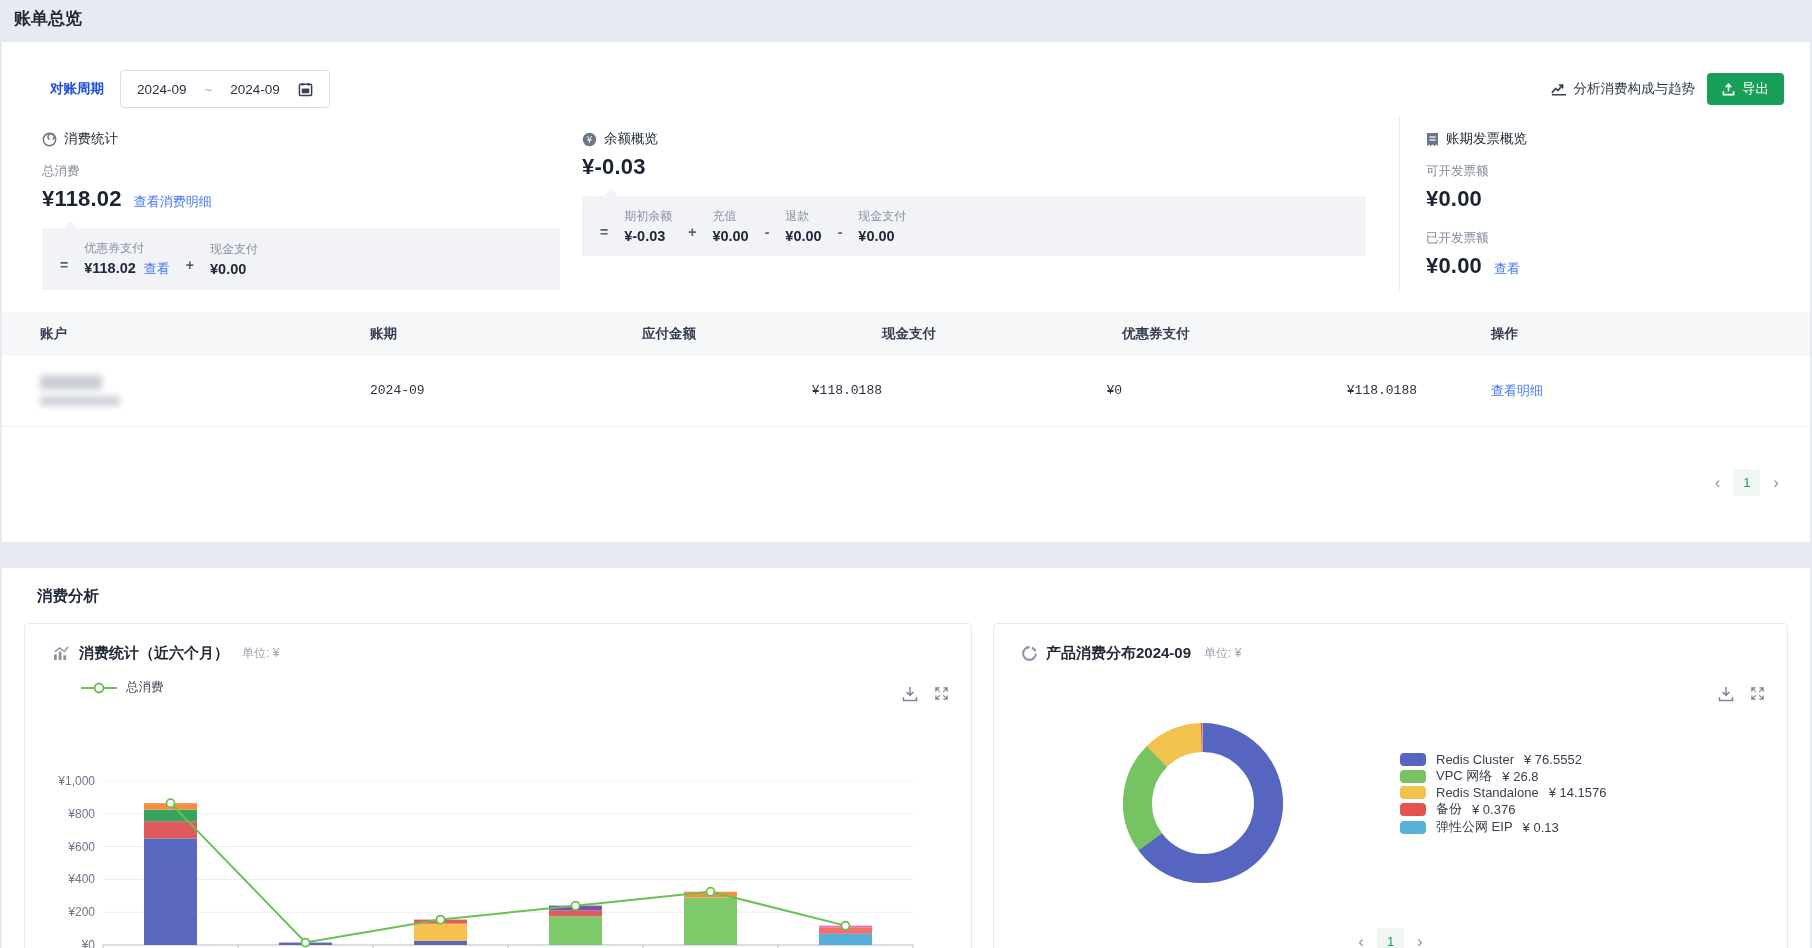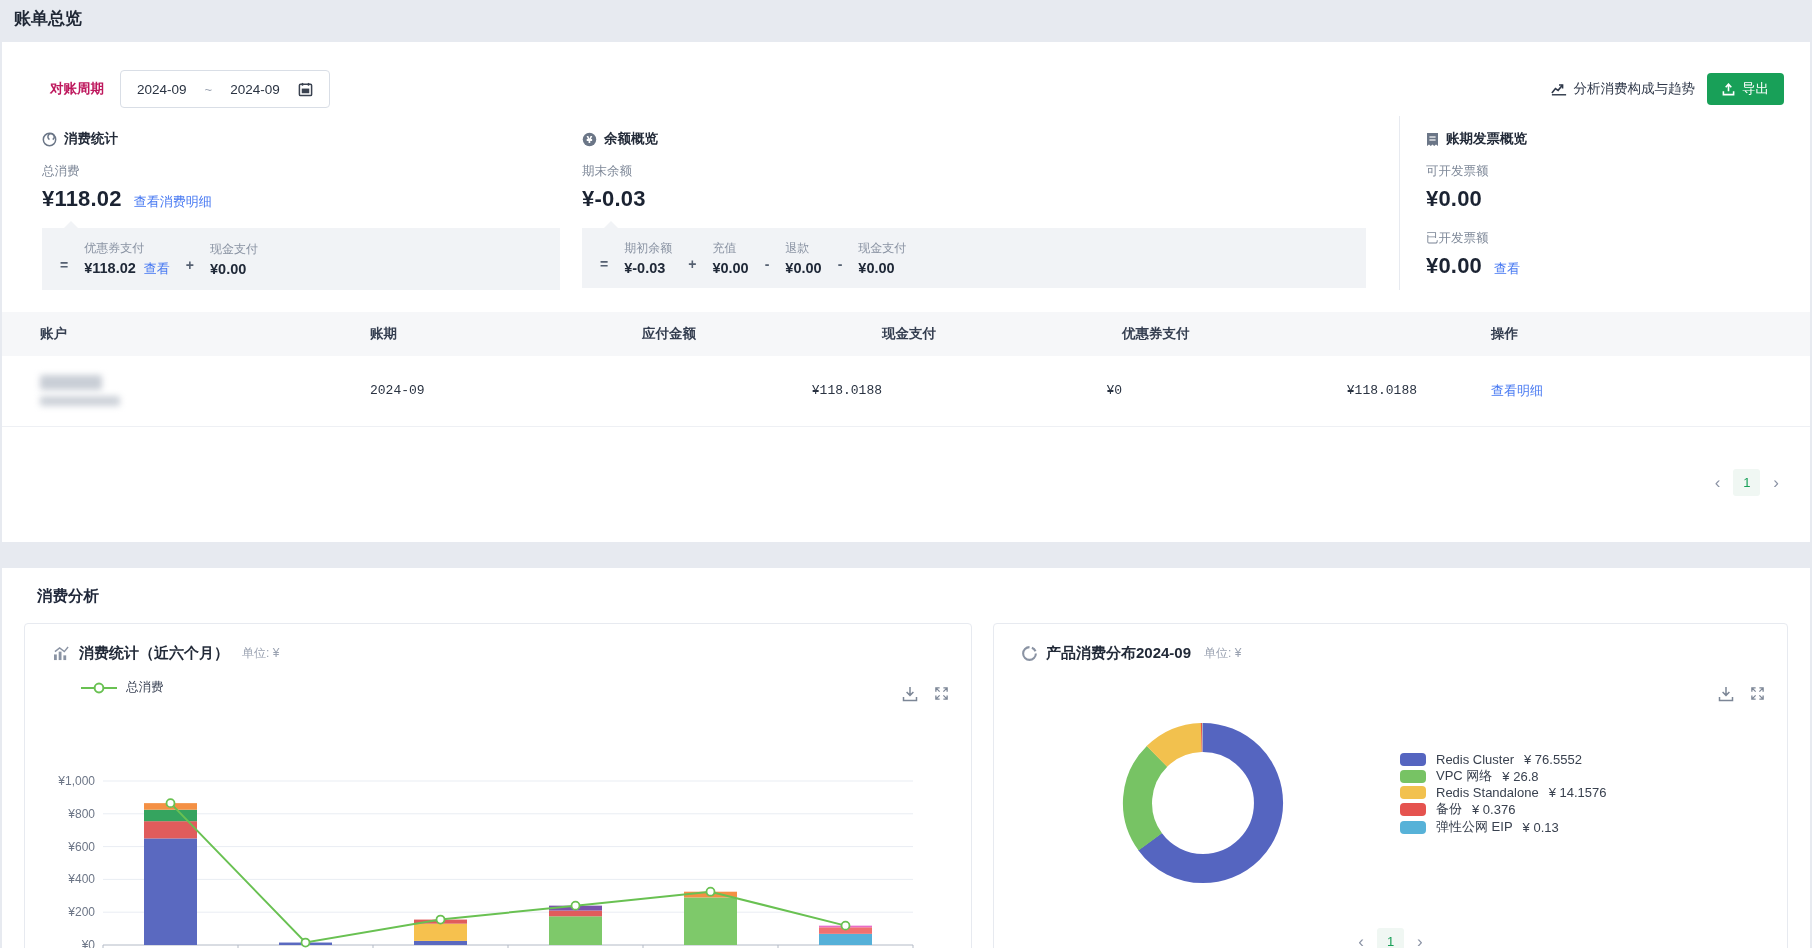--- a/index.html
+++ b/index.html
@@ -6,42 +6,42 @@
   html,body { width:1812px; height:948px; overflow:hidden; background:#e7eaf0;
     font-family:"Liberation Sans","DejaVu Sans",sans-serif; color:#252d3d; }
   .topbar { padding:7px 14px 6px; }
   .page-title { font-size:17px; font-weight:bold; color:#1f2735; }
 
   
   .card { background:#fff; margin:0 2px; }
   .card1 { margin-top:6px; height:500px; position:relative; }
   .filter-row { display:flex; align-items:center; justify-content:space-between; padding:28px 26px 0 48px; }
   .filter-left { display:flex; align-items:center; gap:16px; }
-  .filter-label { font-size:13.5px; font-weight:bold; color:#be185d; }
+  .filter-label { font-size:13.5px; font-weight:bold; color:#1d4ed8; }
   .date-range { display:flex; align-items:center; gap:18px; border:1px solid #d9dee6; border-radius:4px;
     height:38px; padding:0 16px; background:#fff; cursor:pointer; }
   .date-val { font-size:13.5px; color:#2a3342; }
   .date-sep { font-size:13px; color:#9aa2b1; }
   .filter-right { display:flex; align-items:center; gap:12px; }
   .analyze-link { display:flex; align-items:center; gap:7px; font-size:13.5px; color:#2f3849; cursor:pointer; }
   .btn-export { display:flex; align-items:center; gap:7px; background:#18a058; color:#fff; border:none;
     border-radius:4px; height:32px; padding:0 15px; font-size:13.5px; cursor:pointer; font-family:inherit; }
 
   .banner { position:relative; margin:25px 26px 0 25px; height:22px; }
   .banner-bar { position:absolute; left:150px; right:0; top:0; height:7px; background:#f7d34c; }
   .banner-tab { position:absolute; left:0; top:0; width:172px; height:22px; background:#f7d34c;
     clip-path:polygon(0 0,100% 0,calc(100% - 22px) 100%,0 100%);
     font-size:12.5px; color:#8f7b2e; line-height:22px; padding-left:8px; }
 
   .panels { display:flex; padding:8px 26px 0 40px; }
   .panel { padding-top:14px; }
   .panel-1 { width:540px; }
   .panel-2 { width:817px; }
   .panel-3 { border-left:1px solid #e7eaf0; padding-left:26px; flex:1; }
-  .panel-title { display:flex; align-items:center; gap:7px; font-size:13.5px; font-weight:bold; color:#222a38; }
+  .panel-title { display:flex; align-items:center; gap:7px; font-size:13.5px; font-weight:normal; color:#222a38; }
   .panel-sub { font-size:12.5px; color:#7e8898; margin-top:15px; }
   .panel-valrow { display:flex; align-items:baseline; gap:12px; margin-top:6px; }
   .big-val { font-size:22px; font-weight:bold; color:#1b2332; letter-spacing:.2px; }
   .blue-link { color:#4678f2; font-size:13px; cursor:pointer; text-decoration:none; }
   .formula { position:relative; background:#f1f3f6; margin-top:16px; padding:12px 18px; display:flex;
     align-items:center; gap:16px; width:96%; }
   .formula:before { content:""; position:absolute; top:-7px; left:22px; border:7px solid transparent;
     border-bottom-color:#f1f3f6; border-top:none; }
   .f-eq,.f-op { font-size:14px; color:#556071; font-weight:bold; align-self:center; padding-top:12px; }
   .f-item .f-label { font-size:12px; color:#8a93a3; }
@@ -175,21 +175,20 @@
     <div class="panel panel-2">
       <div class="panel-title">
         <span style="display:flex;">
           <svg width="15" height="15" viewBox="0 0 16 16">
               <circle cx="8" cy="8" r="7.2" fill="#6b7687"></circle>
               <text x="8" y="11.4" font-size="9" fill="#fff" text-anchor="middle" font-family="DejaVu Sans">¥</text>
             </svg>
         </span>
         <span>余额概览</span>
       </div>
-      <div class="panel-sub">期末余额</div>
       <div class="panel-valrow">
         <span class="big-val">¥-0.03</span>
       </div>
       <div class="formula">
         <span class="f-eq">=</span>
         <div class="f-item">
           <div class="f-label">期初余额</div>
           <div class="f-valrow">
               <span class="f-val">¥-0.03</span>
             </div>

